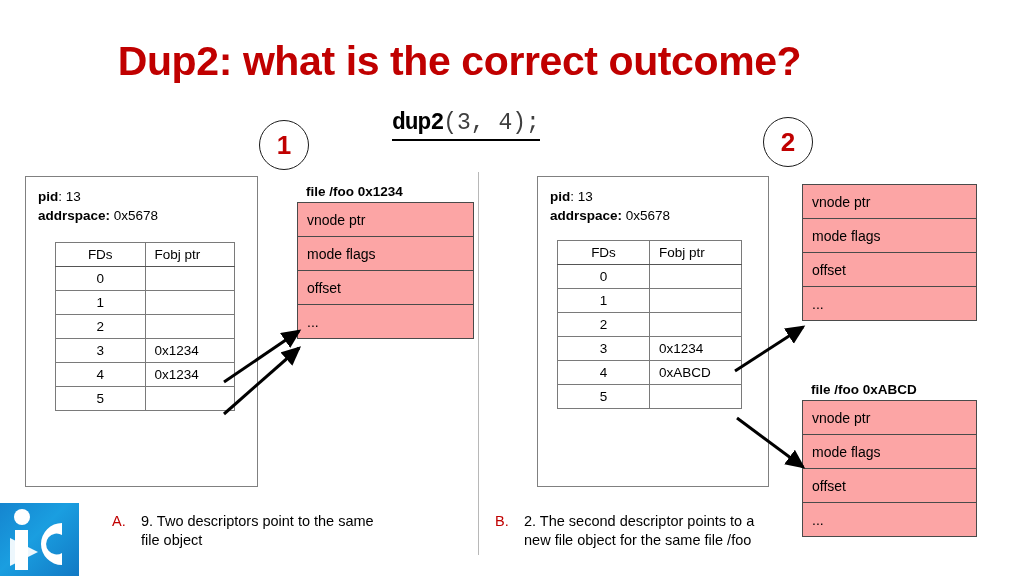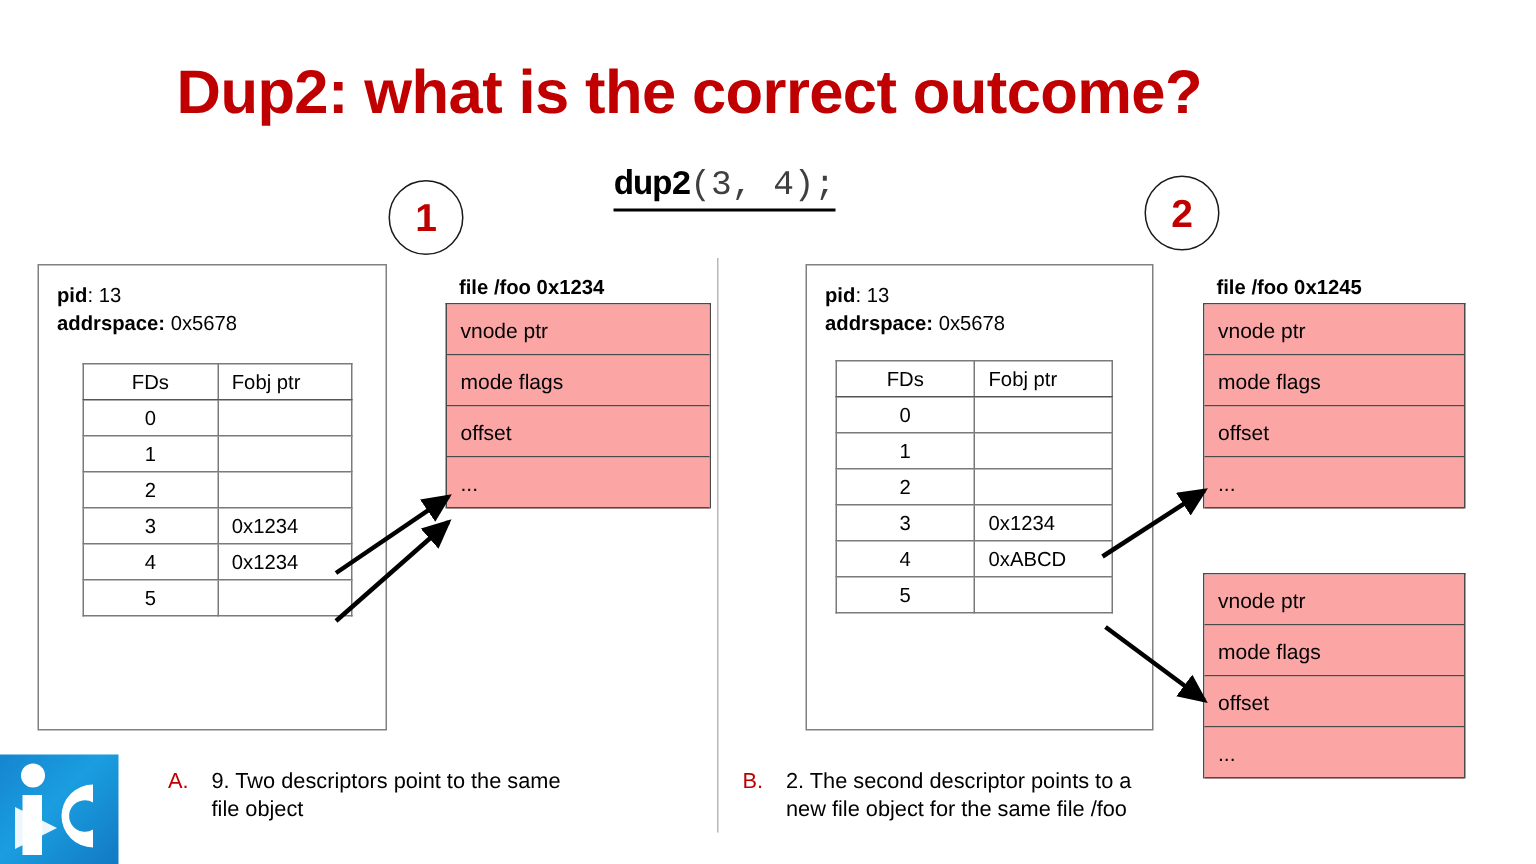--- a/index.html
+++ b/index.html
@@ -19,21 +19,21 @@
     text-align:center;
     font-family:"Liberation Sans", sans-serif;
     font-size:41px;font-weight:bold;
     color:#C00000;
     letter-spacing:-0.4px;
     white-space:nowrap;
   }
 
   
   .call{
-    position:absolute;left:409px;top:110px;
+    position:absolute;left:392px;top:110px;
     font-family:"Liberation Mono", monospace;
     font-size:23px;
     border-bottom:2px solid #000;
     padding-bottom:3px;
     white-space:pre;
   }
   .call .fn{font-weight:bold;color:#000;letter-spacing:-1px;}
   .call .args{color:#3f3f3f;}
 
   
@@ -245,30 +245,30 @@
           <td class="c2">0xABCD</td>
         </tr>
       <tr>
           <td class="c1">5</td>
           <td class="c2"></td>
         </tr>
     </tbody>
   </table>
 
   <div class="fileobj" style="left:802px;top:184px;width:175px;">
-    <div class="cap">file /foo   0x1245</div>
     <div class="rows">
       <div class="row">vnode ptr</div>
       <div class="row">mode flags</div>
       <div class="row">offset</div>
       <div class="row">...</div>
     </div>
   </div>
 
   <div class="fileobj" style="left:802px;top:382px;width:175px;">
+    <div class="cap">file /foo   0xABCD</div>
     <div class="rows">
       <div class="row">vnode ptr</div>
       <div class="row">mode flags</div>
       <div class="row">offset</div>
       <div class="row">...</div>
     </div>
   </div>
 
   <svg class="arrows" viewBox="0 0 1024 576">
     <defs>

